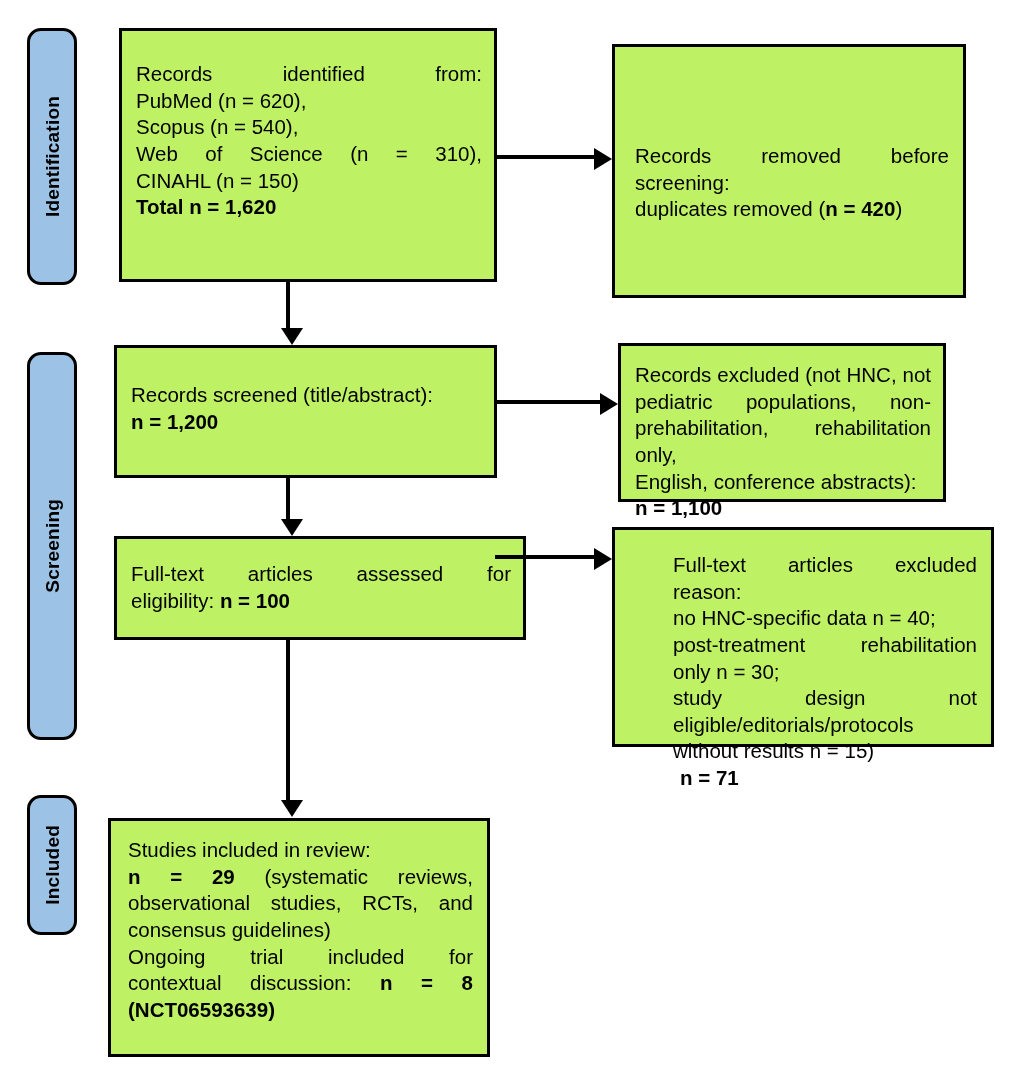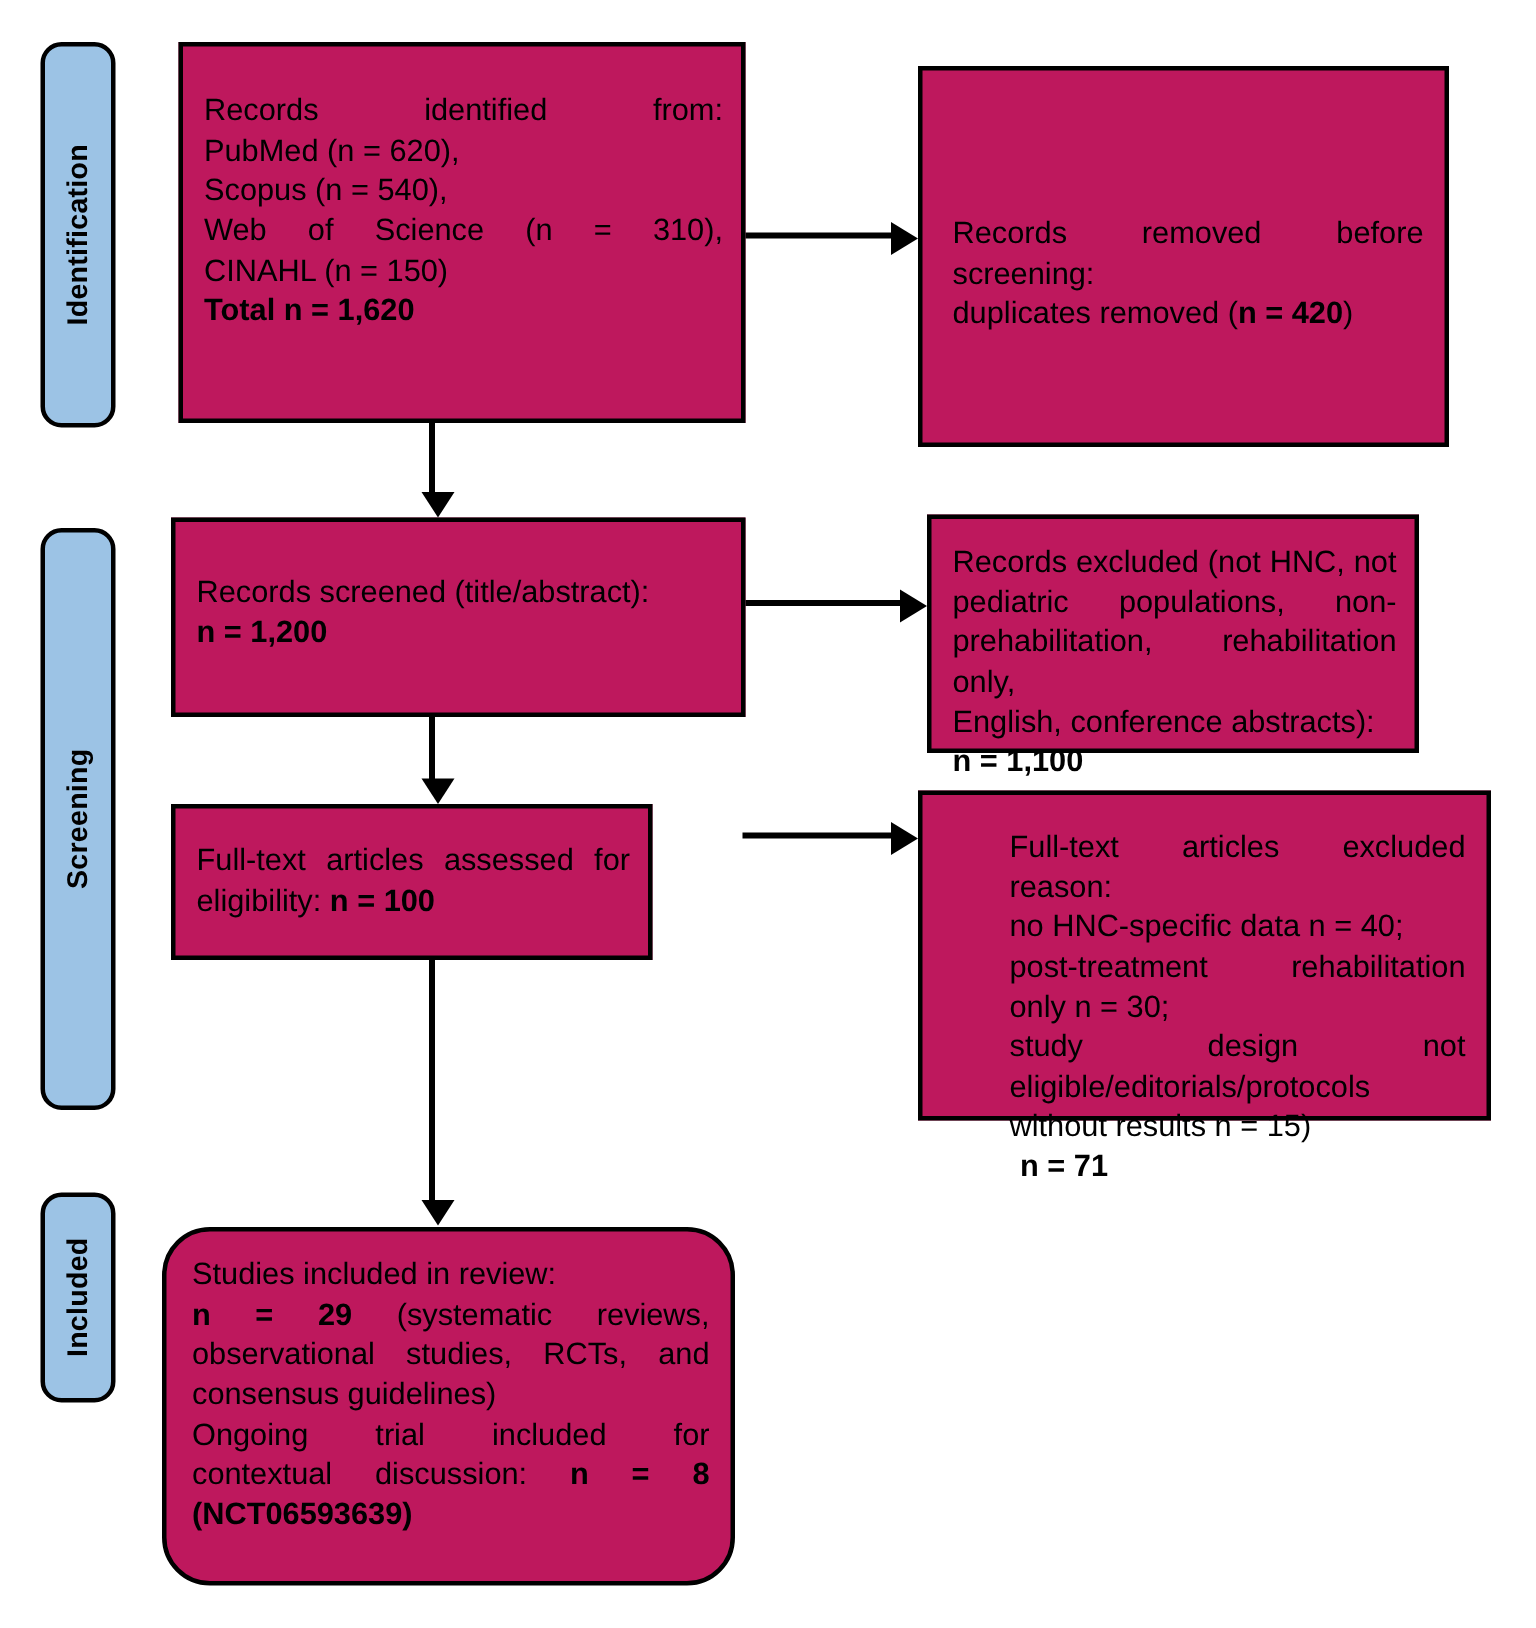--- a/index.html
+++ b/index.html
@@ -40,21 +40,21 @@
     font-weight: bold;
     font-size: 19px;
     letter-spacing: 0.2px;
     white-space: nowrap;
     line-height: 1;
   }
 
   
   .flow-box {
     position: absolute;
-    background: #be185d;
+    background: #bef264;
     border: 3px solid #000000;
     box-sizing: border-box;
   }
   .flow-box .box-text {
     position: absolute;
     left: 14px;
     right: 12px;
     font-size: 20.5px;
     line-height: 1.30;
     text-align: justify;
@@ -148,42 +148,42 @@
   <div class="flow-box" style="left:618px; top:343px; width:328px; height:159px;">
     <div class="box-text" style="top:16px; left:14px; right:12px;">
       <span class="jline">Records excluded (not HNC, not</span>
       <span class="jline">pediatric populations, non-</span>
       <span class="jline">prehabilitation, rehabilitation only,</span>
       <span class="jline last">English, conference abstracts):</span>
       <span class="jline last" style="font-weight:bold;">n = 1,100</span>
     </div>
   </div>
 
-  <div class="flow-box" style="left:114px; top:536px; width:321px; height:104px;">
+  <div class="flow-box" style="left:114px; top:536px; width:412px; height:104px;">
     <div class="box-text" style="top:22px;">
       <span class="jline">Full-text articles assessed for</span>
       <span class="jline last"><span>eligibility: </span><b>n = 100</b></span>
     </div>
   </div>
 
   <div class="flow-box" style="left:612px; top:527px; width:382px; height:220px;">
     <div class="box-text" style="top:22px; left:58px; right:14px;">
       <span class="jline">Full-text articles excluded</span>
       <span class="jline last">reason:</span>
       <span class="jline last">no HNC-specific data n = 40;</span>
       <span class="jline">post-treatment rehabilitation</span>
       <span class="jline last">only n = 30;</span>
       <span class="jline">study design not</span>
       <span class="jline last">eligible/editorials/protocols</span>
       <span class="jline last">without results n = 15)</span>
       <span class="jline last" style="font-weight:bold; padding-left:7px;">n = 71</span>
     </div>
   </div>
 
-  <div class="flow-box" style="left:108px; top:818px; width:382px; height:239px;border-radius:32px;">
+  <div class="flow-box" style="left:108px; top:818px; width:382px; height:239px;">
     <div class="box-text" style="top:16px; left:17px; right:14px;">
       <span class="jline last">Studies included in review:</span>
       <span class="jline"><b>n = 29</b><span> (systematic reviews,</span></span>
       <span class="jline">observational studies, RCTs, and</span>
       <span class="jline last">consensus guidelines)</span>
       <span class="jline">Ongoing trial included for</span>
       <span class="jline"><span>contextual discussion: </span><b>n = 8</b></span>
       <span class="jline last" style="font-weight:bold;">(NCT06593639)</span>
     </div>
   </div>

